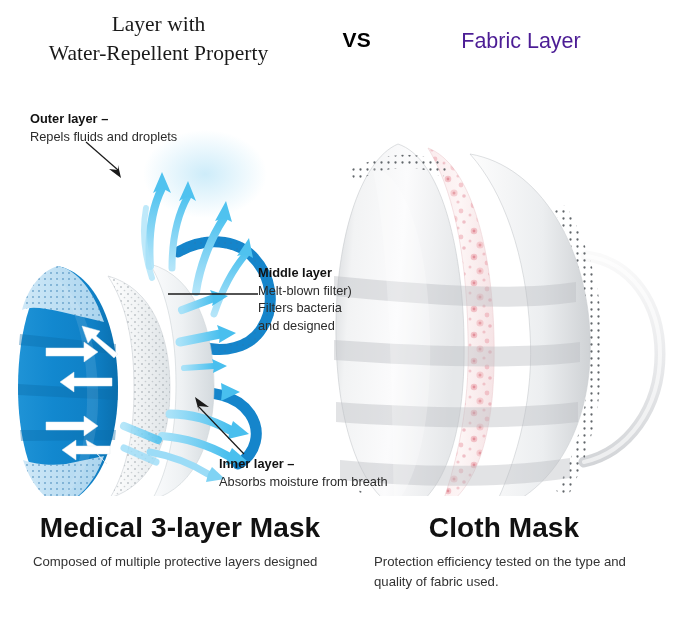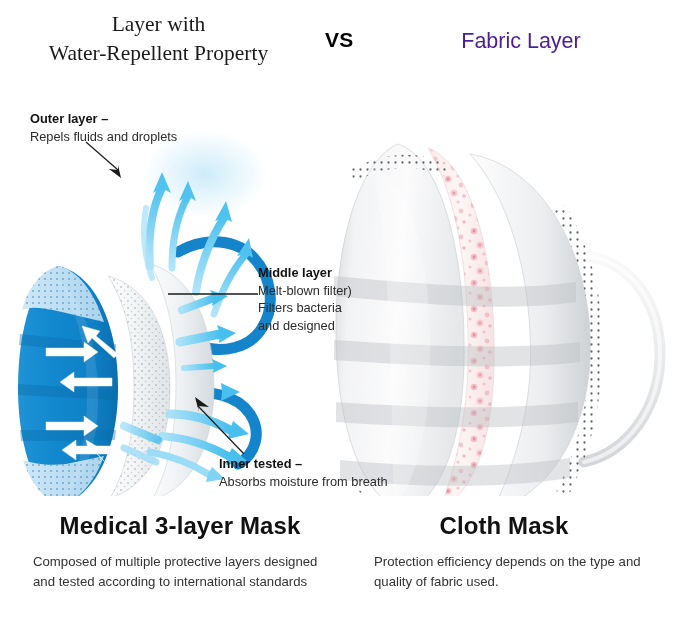--- a/index.html
+++ b/index.html
@@ -32,24 +32,24 @@
     width: 305px;
     text-align: center;
     font-size: 21.5px;
     line-height: 29px;
     font-weight: 400;
     color: #1a1a1a;
     font-family: Liberation Serif, serif;
   }
   .head-vs {
     position: absolute;
-    left: 325px;
+    left: 311px;
     top: 28px;
     width: 60px;
-    text-align: left;
+    text-align: right;
     font-size: 21px;
     font-weight: 700;
     letter-spacing: .2px;
     color: #000000;
   }
   .head-right {
     position: absolute;
     left: 371px;
     top: 27px;
     width: 300px;
@@ -82,21 +82,21 @@
     font-weight: 700;
     color: #121212;
   }
   .co-outer { left: 30px;  top: 110px; }
   .co-mid   { left: 258px; top: 264px; }
   .co-inner { left: 219px; top: 455px; }
 
   
   .foot-title {
     position: absolute;
-    font-size: 24px;
+    font-size: 28px;
     font-weight: 700;
     color: #111111;
     text-align: center;
     letter-spacing: .1px;
   }
   .foot-body {
     position: absolute;
     font-size: 13.2px;
     line-height: 19.5px;
     color: #333333;
@@ -354,27 +354,26 @@
 </div>
 
 <div class="callout co-mid">
   <div class="ttl">Middle layer</div>
   <div>Melt-blown filter)</div>
   <div>Filters bacteria</div>
   <div>and designed</div>
 </div>
 
 <div class="callout co-inner">
-  <div class="ttl">Inner tested –</div>
+  <div class="ttl">Inner layer –</div>
   <div>Absorbs moisture from breath</div>
 </div>
 
 <div class="foot-title ft-left">Medical 3-layer Mask</div>
 <div class="foot-body fb-left">
   <div>Composed of multiple protective layers designed</div>
-  <div>and tested according to international standards</div>
 </div>
 
 <div class="foot-title ft-right">Cloth Mask</div>
 <div class="foot-body fb-right">
-  <div>Protection efficiency depends on the type and</div>
+  <div>Protection efficiency tested on the type and</div>
   <div>quality of fabric used.</div>
 </div>
 
 </body></html>

